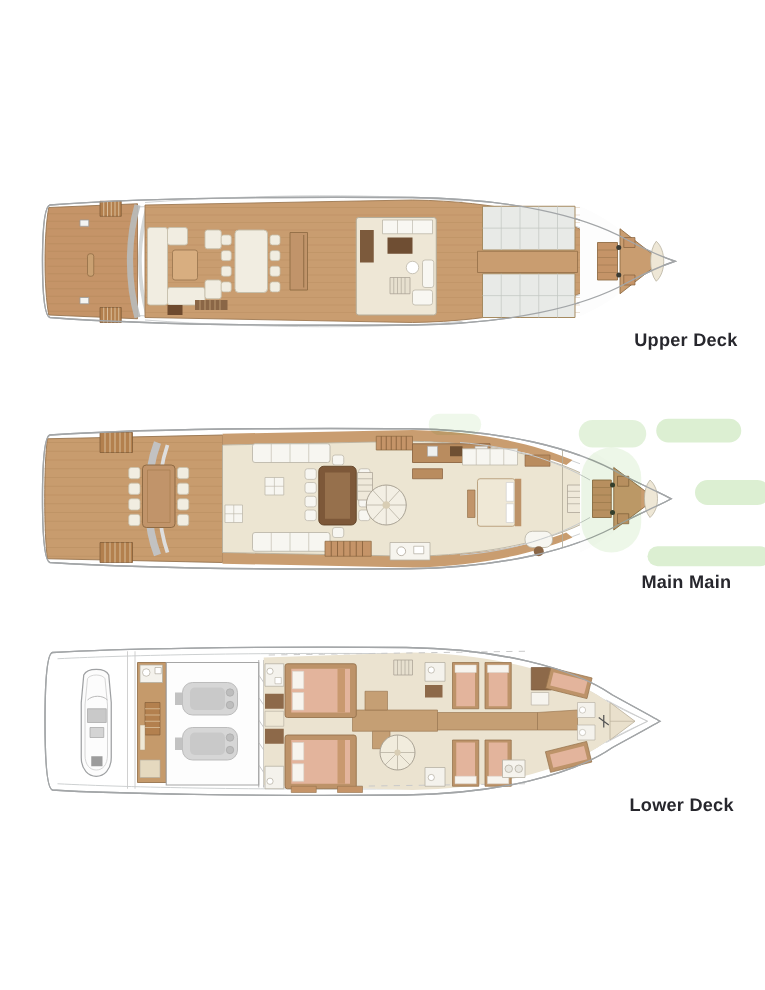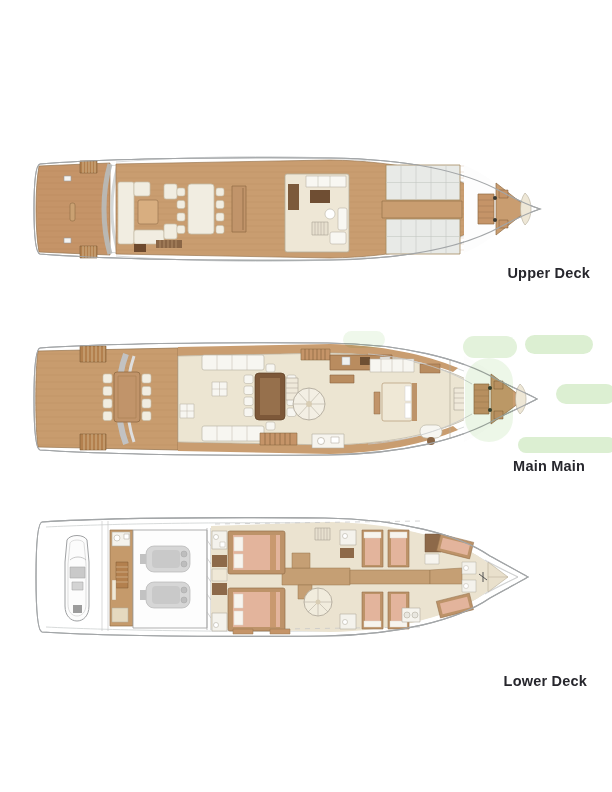--- a/index.html
+++ b/index.html
@@ -367,15 +367,15 @@
 
   <div class="wm" style="left:343px;top:331px;width:42px;height:17px;opacity:.45"></div>
   <div class="wm" style="left:463px;top:336px;width:54px;height:22px;opacity:.8"></div>
   <div class="wm" style="left:525px;top:335px;width:68px;height:19px"></div>
   <div class="wm" style="left:556px;top:384px;width:60px;height:20px"></div>
   <div class="wm" style="left:518px;top:437px;width:98px;height:16px"></div>
   <div class="wm" style="left:465px;top:358px;width:48px;height:84px;border-radius:24px;opacity:.5"></div>
 
   <div class="deck-label" style="top:265px;right:22px">Upper Deck</div>
   <div class="deck-label" style="top:458px;right:27px">Main Main</div>
-  <div class="deck-label" style="top:673px;right:25px">Lower Deck</div>
+  <div class="deck-label" style="top:637px;right:25px">Lower Deck</div>
 
 </div>
 
 </body></html>

